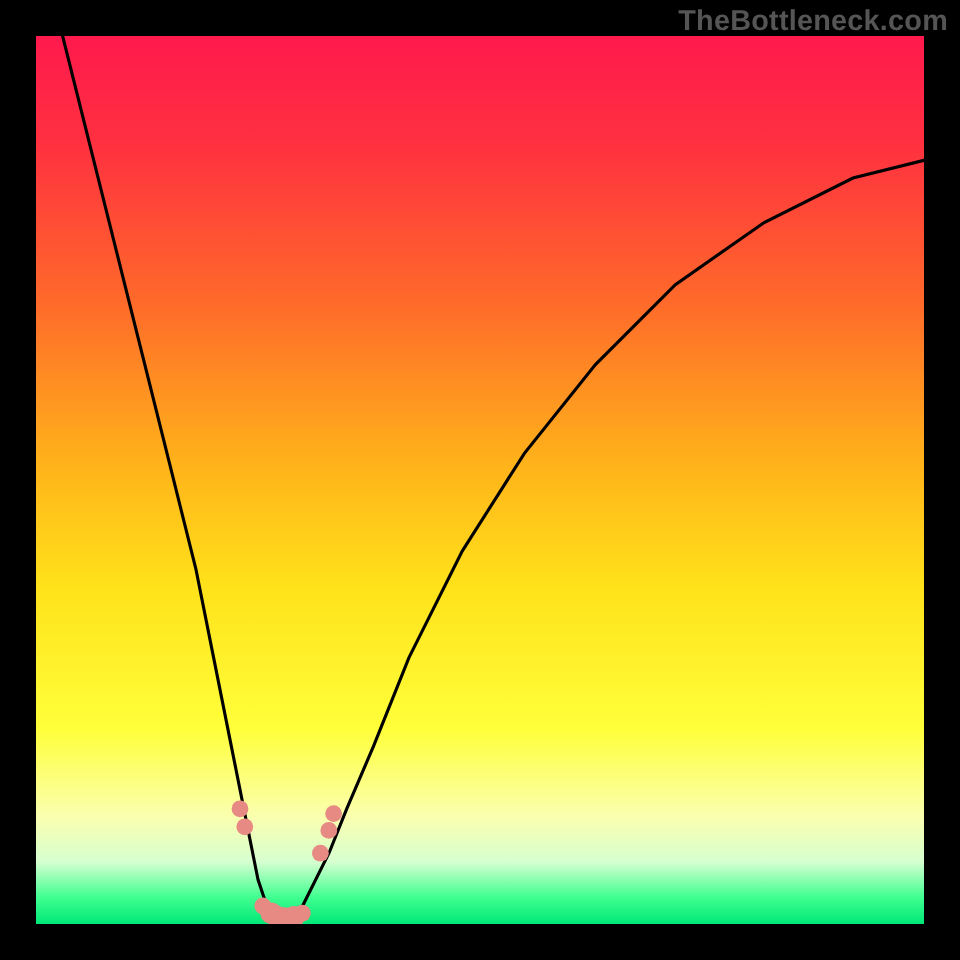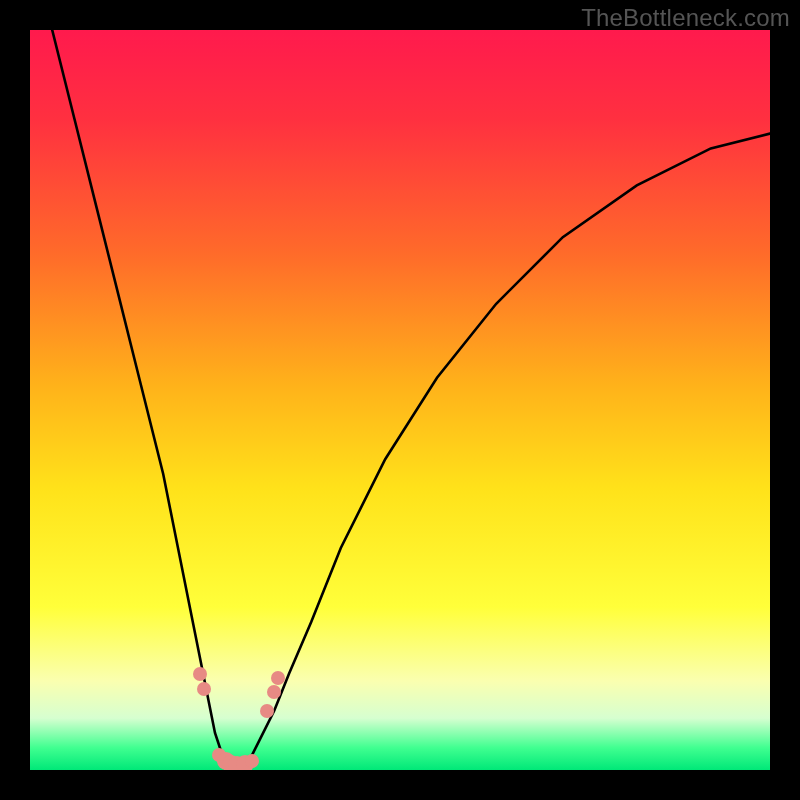--- a/index.html
+++ b/index.html
@@ -36,21 +36,21 @@
     inset: 0;
     width: 100%;
     height: 100%;
   }
   .watermark {
     position: absolute;
     top: 4px;
     right: 10px;
     color: #555;
     font-size: 24px;
-    font-weight: 400;
+    font-weight: 700;
     letter-spacing: 0.2px;
     user-select: none;
   }
   .marker {
     position: absolute;
     width: 14px;
     height: 14px;
     border-radius: 50%;
     background: #e78a84;
     transform: translate(-50%, -50%);

